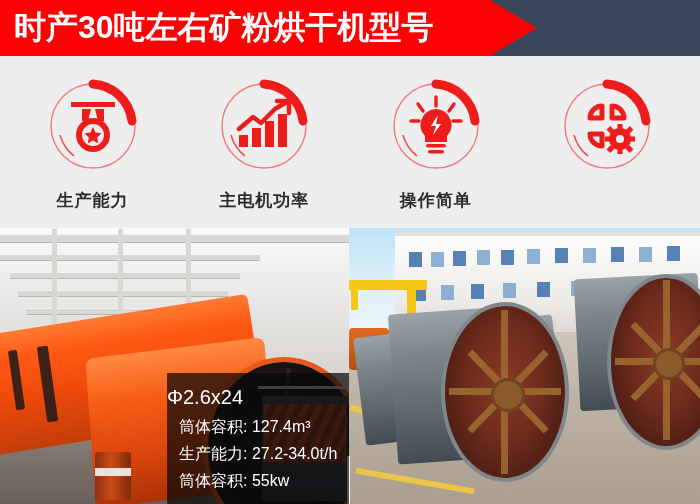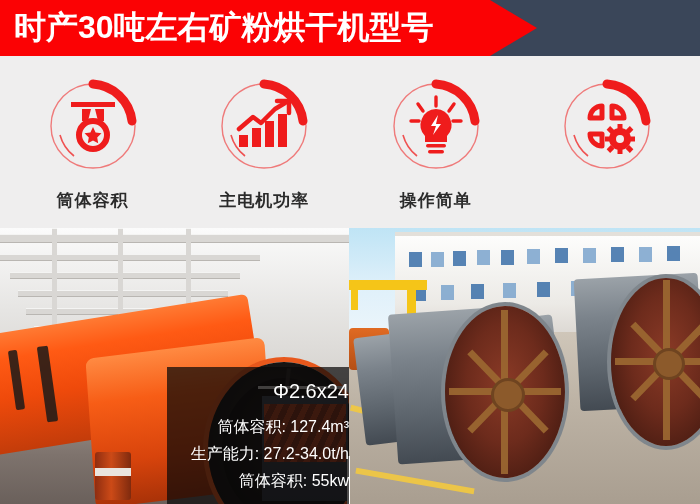--- a/index.html
+++ b/index.html
@@ -90,22 +90,22 @@
       box-shadow:0 0 0 4px #7f868c;}
   .rp-hub{position:absolute;border-radius:50%;background:#8c5a2b;border:3px solid #6f4420;}
   .rp-sp{position:absolute;background:#9a6630;opacity:.95;}
   .rp-orange{position:absolute;left:0;top:100px;width:40px;height:42px;border-radius:4px;
       background:linear-gradient(180deg,#e06a22 0%,#b44f15 100%);}
 
   
   .spec{position:absolute;bottom:0;background:rgba(10,8,8,0.72);color:#fff;
         padding:10px 0 10px 0;z-index:6;}
   .spec.left{left:167px;width:182px;}
-  .spec-title{text-align:right;font-size:20px;line-height:28px;margin-bottom:8px;}
-  .spec-row{font-size:16px;line-height:27px;padding-left:12px;white-space:nowrap;text-align:right;}
+  .spec-title{text-align:left;font-size:20px;line-height:28px;margin-bottom:2px;}
+  .spec-row{font-size:16px;line-height:27px;padding-left:12px;white-space:nowrap;}
 </style>
 </head>
 <body>
 
 <div class="page">
 
   <div class="header">
     <div class="header-navy"></div>
     <div class="header-red"></div>
     <div class="header-title">时产30吨左右矿粉烘干机型号</div>
@@ -119,21 +119,21 @@
           <circle cx="53" cy="53" r="42" fill="none" stroke="#ef1c1c" stroke-width="1.4" opacity="0.55"></circle>
           <path d="M20 62 A40 40 0 0 0 34 83" fill="none" stroke="#ef1c1c" stroke-width="1.6" opacity="0.75"></path>
           <path d="M53 11 A42 42 0 0 1 92 48" fill="none" stroke="#ef1c1c" stroke-width="9" stroke-linecap="round"></path>
           <rect x="31" y="29" width="44" height="5" fill="#ef1c1c"></rect>
           <path d="M42 36 h9 l-3 12 h-6 z" fill="#ef1c1c"></path>
           <path d="M55 36 h9 v12 h-6 z" fill="#ef1c1c"></path>
           <circle cx="53" cy="62" r="14" fill="none" stroke="#ef1c1c" stroke-width="6"></circle>
           <path d="M53 54 l2.6 5.4 5.9 .8 -4.3 4.2 1 5.9 -5.2-2.8 -5.2 2.8 1-5.9 -4.3-4.2 5.9-.8 z" fill="#ef1c1c"></path>
         </svg>
       </div>
-      <div class="feature-label">筒体容积</div>
+      <div class="feature-label">生产能力</div>
     </div>
 
     <div class="feature">
       <div class="feature-circle">
         <svg viewBox="0 0 106 106">
           <circle cx="53" cy="53" r="42" fill="none" stroke="#ef1c1c" stroke-width="1.4" opacity="0.55"></circle>
           <path d="M20 62 A40 40 0 0 0 34 83" fill="none" stroke="#ef1c1c" stroke-width="1.6" opacity="0.75"></path>
           <path d="M53 11 A42 42 0 0 1 92 48" fill="none" stroke="#ef1c1c" stroke-width="9" stroke-linecap="round"></path>
           <rect x="28" y="62" width="9" height="12" fill="#ef1c1c"></rect>
           <rect x="41" y="55" width="9" height="19" fill="#ef1c1c"></rect>

